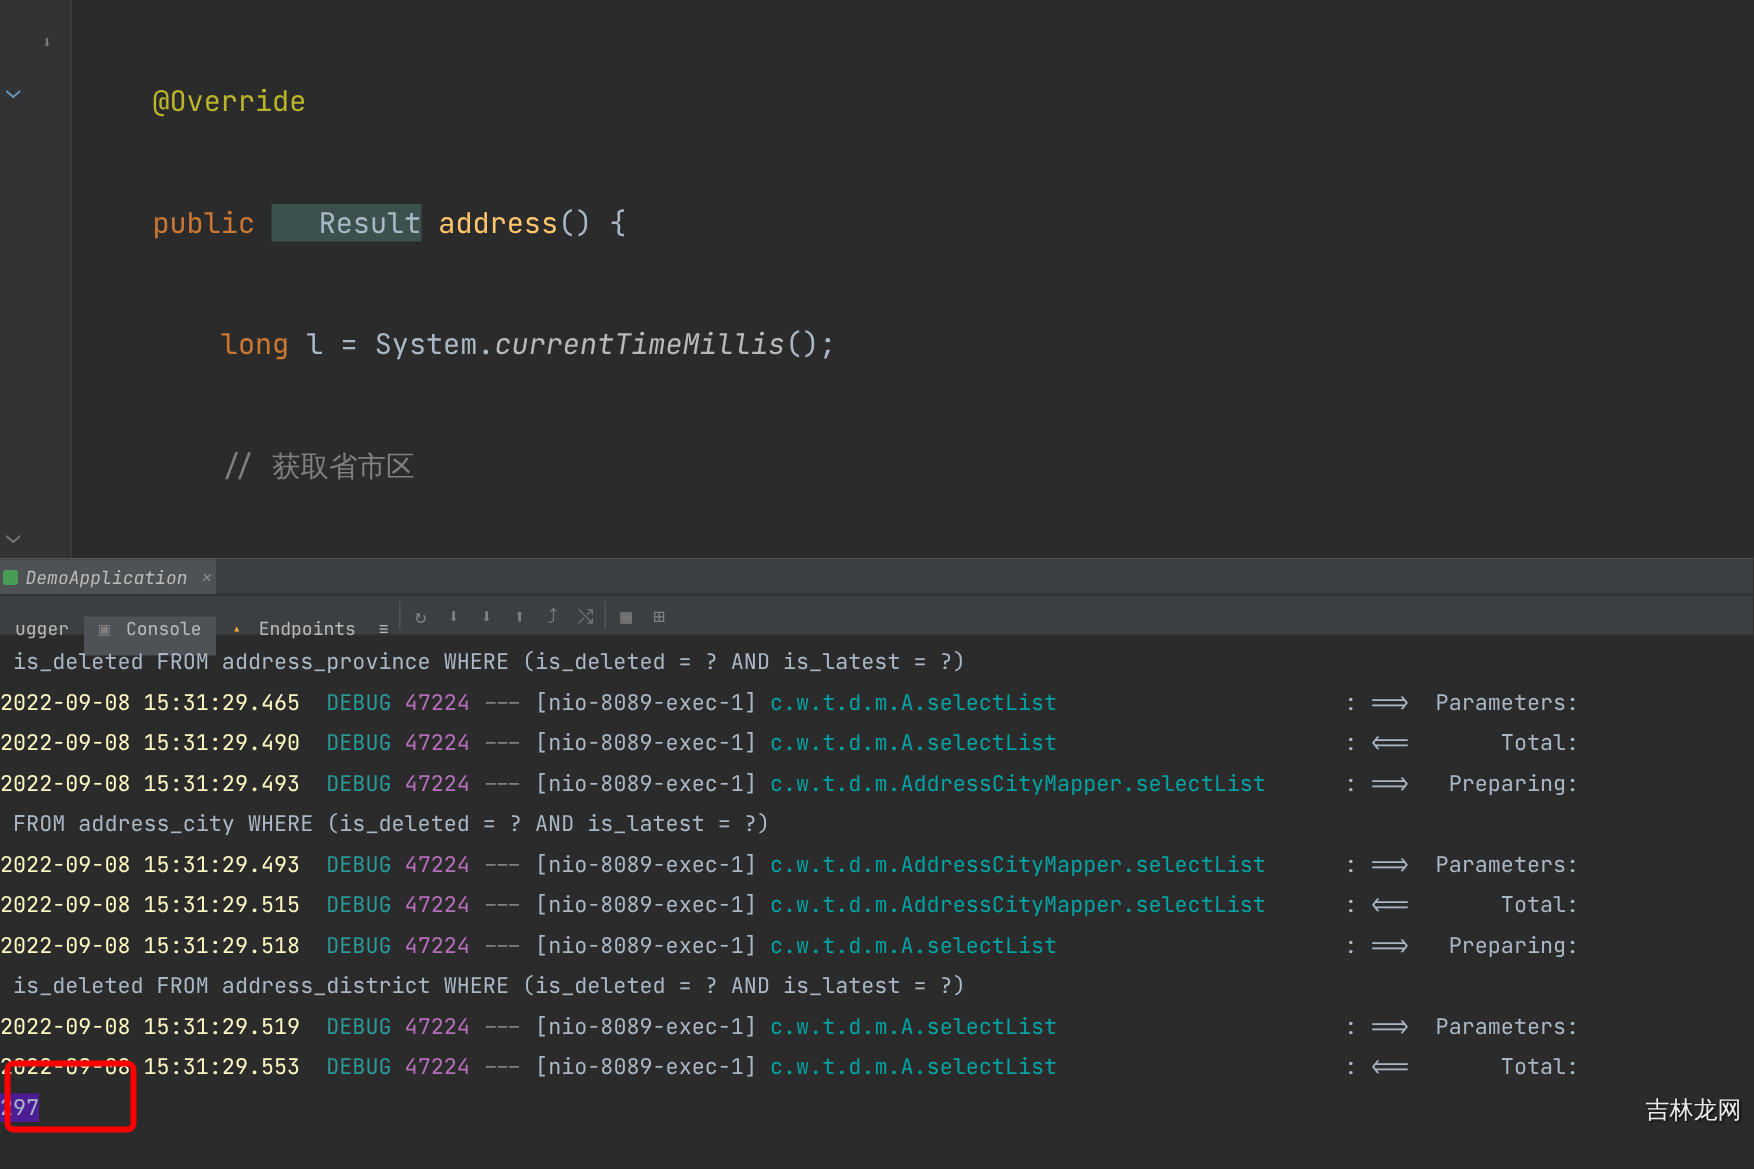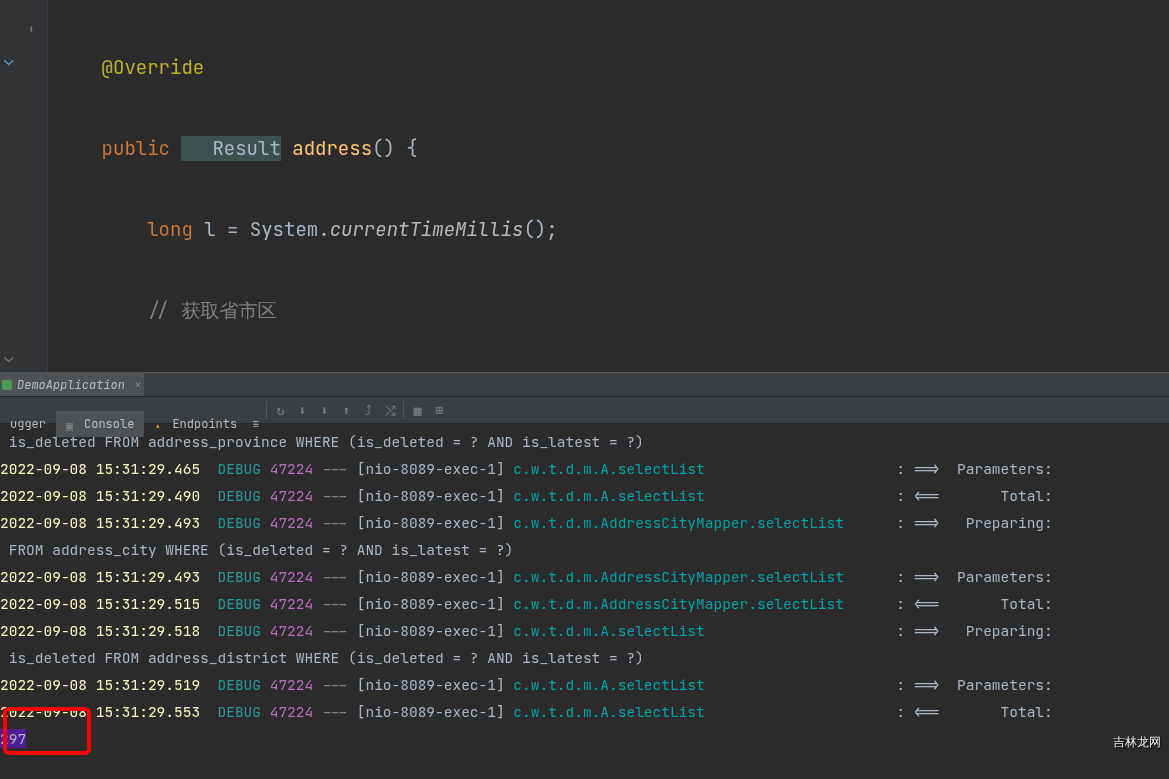--- a/index.html
+++ b/index.html
@@ -15,35 +15,35 @@
 .static-m { color: #b9b9b9; font-style: italic; }
 .comment { color: #808080; }
 .generic-hl { background: #3b514d; padding-left: 31px; }
 .anno { color: #bbb529; }
 .bottom-panel { height: 407px; background: #2b2b2b; border-top: 1px solid #555; }
 .tab-bar { height: 24px; background: #3c3f41; display: flex; align-items: center; border-bottom: 1px solid #2b2b2b; font-size: 12px; }
 .tab-run { display: flex; align-items: center; padding: 0 2px; height: 100%; background: #4e5254; color: #bbb; gap: 5px; font-style: italic; }
 .run-icon { width: 10px; height: 10px; background: #499c54; border-radius: 2px; display: inline-block; }
 .close-x { color: #888; margin-left: 4px; font-size: 13px; }
 .tool-bar { height: 27px; background: #3c3f41; display: flex; align-items: center; border-bottom: 1px solid #2b2b2b; font-size: 12px; }
-.tool-tab { padding: 0 10px; height: 100%; display: flex; align-items: center; gap: 5px; color: #bbb; margin-top: 28px; }
+.tool-tab { padding: 0 10px; height: 100%; display: flex; gap: 5px; color: #bbb; margin-top: 28px; }
 .tool-tab.active { background: #4e5254; }
 .tb-icon { width: 13px; height: 13px; display: inline-block; }
 .icn-console::before { content: "▣"; color: #808080; font-size: 12px; }
 .icn-ep::before { content: "▴"; color: #f0a732; font-size: 11px; }
 .tb-btn { width: 22px; height: 22px; display: flex; align-items: center; justify-content: center; color: #808080; font-size: 13px; }
 .console-out { padding: 4px 0; font-size: 14.5px; line-height: 27px; white-space: pre; }
 .ts { color: #fef9c3; }
 .level-debug { color: #299999; }
 .pid { color: #b46fba; }
 .bracket { color: #a9b7c6; }
 .logger { color: #00a3a3; }
 .sep { color: #808080; }
 .red-box { position: absolute; border: 4px solid #ff0000; border-radius: 6px; pointer-events: none; }
-.watermark { position: absolute; color: #fff; font-size: 12px; font-family: sans-serif; text-shadow: 1px 1px 2px #000; opacity: 0.9; }
+.watermark { position: absolute; color: #fff; font-size: 16px; font-family: sans-serif; text-shadow: 1px 1px 2px #000; opacity: 0.9; }
 .divider { width: 1px; height: 18px; background: #555; margin: 0 2px; }
 </style>
 </head>
 <body>
 
 <div class="editor-panel">
   <div class="gutter">
     <span class="gutter-icon" style="top:22px">⬇</span>
     <span class="gutter-icon" style="top:49px;color:#6897bb;left:4px;font-size:16px">⌄</span>
     <span class="gutter-icon" style="top:346px;left:4px;font-size:16px">⌄</span>

